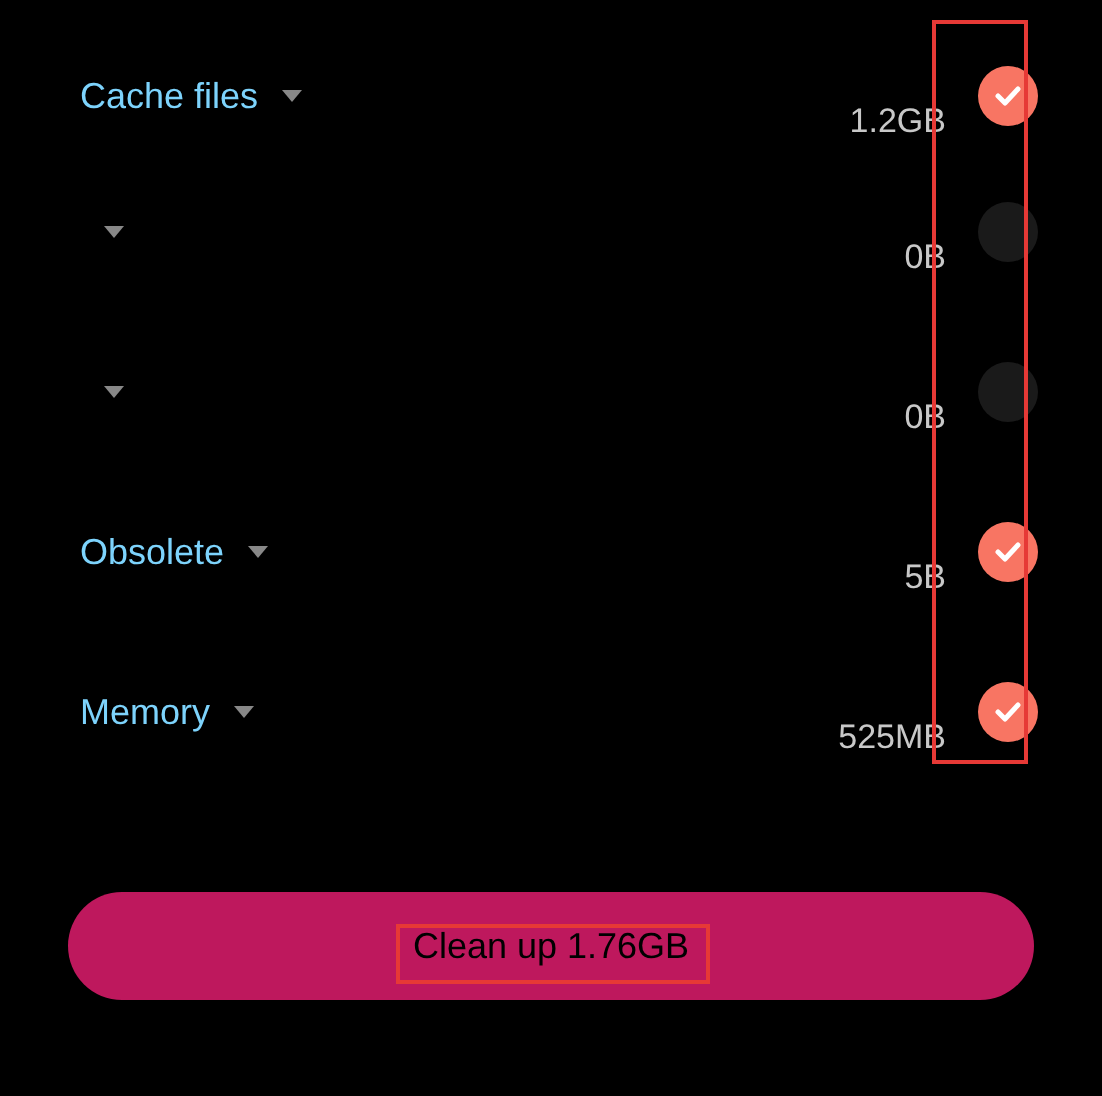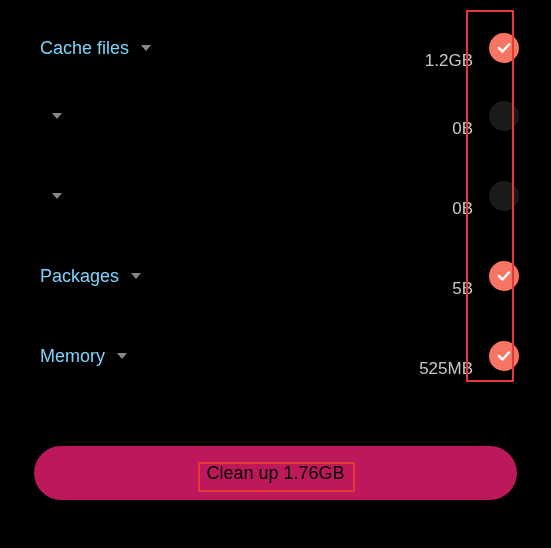--- a/index.html
+++ b/index.html
@@ -140,21 +140,21 @@
       <svg width="10" height="7" viewBox="0 0 10 7">
           <path d="M0 0 L5 6 L10 0 Z" fill="#888"></path>
         </svg>
     </span>
     <span class="spacer"></span>
     <span class="size">0B</span>
     <span class="check off"></span>
   </div>
 
   <div class="row">
-    <span class="label">Packages</span>
+    <span class="label">Obsolete</span>
     <span class="chevron">
       <svg width="10" height="7" viewBox="0 0 10 7">
           <path d="M0 0 L5 6 L10 0 Z" fill="#888"></path>
         </svg>
     </span>
     <span class="spacer"></span>
     <span class="size">5B</span>
     <span class="check on">
       <svg viewBox="0 0 16 16">
           <path d="M3 8 L6.5 11.5 L13 4.5" stroke="#fff" stroke-width="2.5" fill="none" stroke-linecap="round" stroke-linejoin="round"></path>

